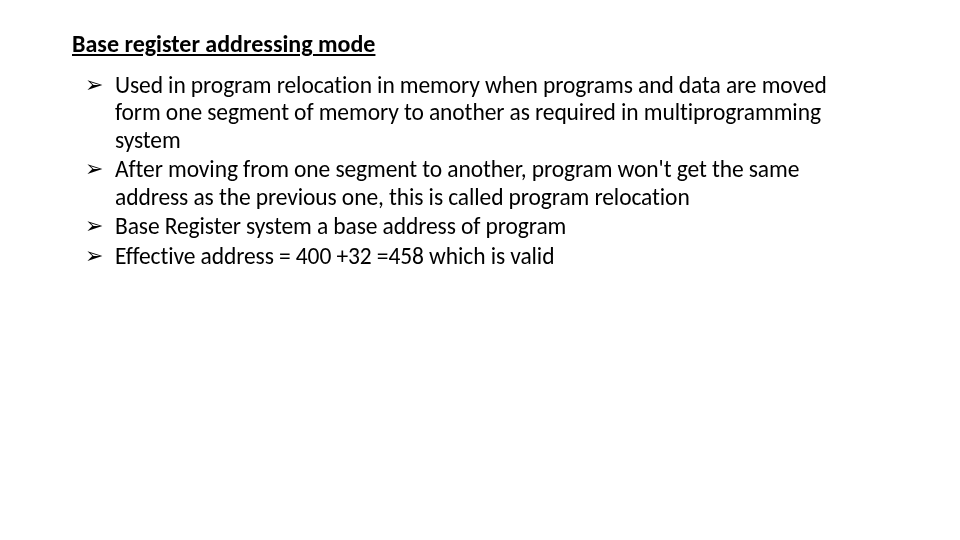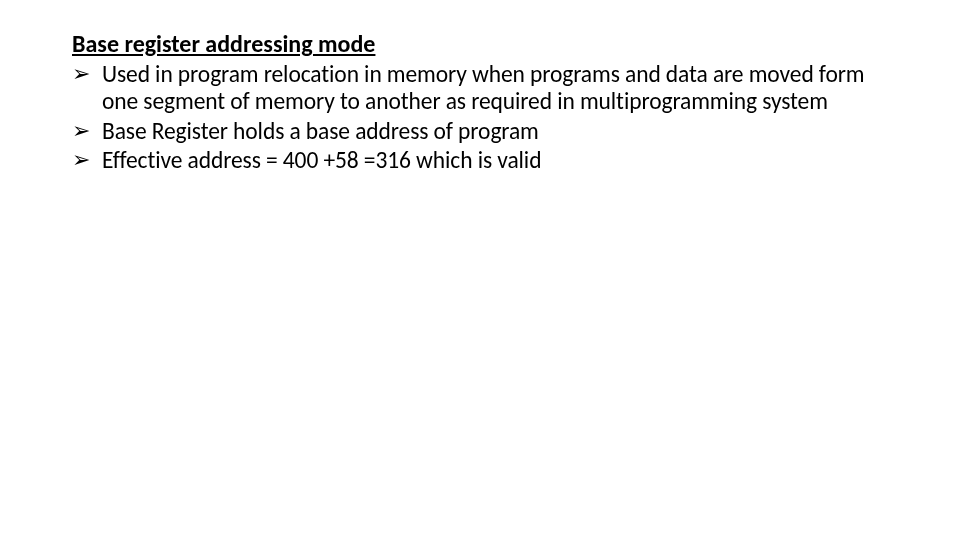--- a/index.html
+++ b/index.html
@@ -19,21 +19,21 @@
   }
   .heading {
     font-weight: 700;
     text-decoration: underline;
     font-size: 24px;
     line-height: 1.2;
     margin: 0 0 2px 0;
   }
   ul.bullets {
     list-style: none;
-    margin: 0;
+    margin: 13px;
     padding: 0;
   }
   ul.bullets > li {
     position: relative;
     font-size: 23.5px;
     line-height: 1.17;
     padding-left: 30px;
     margin: 0 0 2px 0;
     letter-spacing: -0.1px;
   }
@@ -45,16 +45,17 @@
     font-size: 22px;
   }
 </style>
 </head>
 <body>
 
 <div class="slide">
   <p class="heading">Base register addressing mode</p>
   <ul class="bullets">
     <li>Used in program relocation in memory when programs and data are moved form one segment of memory to another as required in multiprogramming system</li>
-    <li>Base Register holds a base address of program</li>
-    <li>Effective address = 400 +58 =316 which is valid</li>
+    <li>After moving from one segment to another, program won't get the same address as the previous one, this is called program relocation</li>
+    <li>Base Register system a base address of program</li>
+    <li>Effective address = 400 +32 =458 which is valid</li>
   </ul>
 </div>
 
 </body></html>

